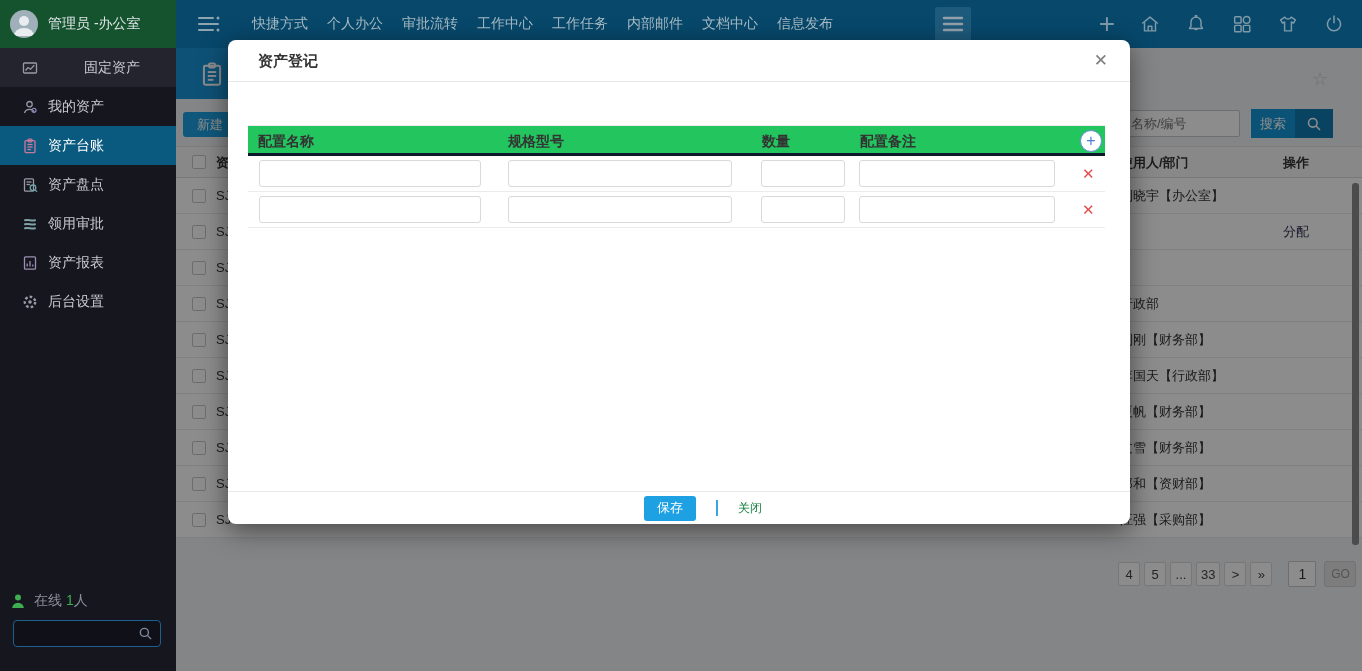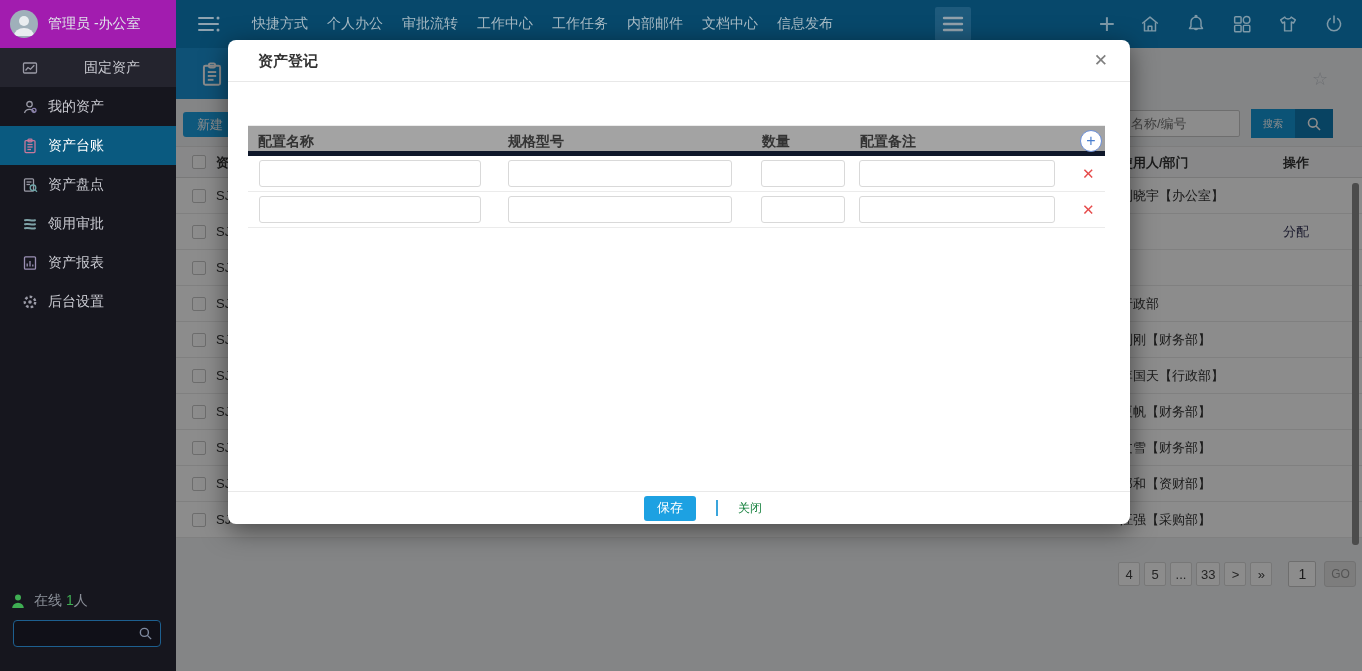--- a/index.html
+++ b/index.html
@@ -1,21 +1,21 @@
 <!DOCTYPE html>
 <html><head>
 <meta charset="utf-8">
 <style>
   * { margin:0; padding:0; box-sizing:border-box; font-family:"Liberation Sans","DejaVu Sans",sans-serif; }
   html,body { width:1362px; height:671px; overflow:hidden; }
   body { position:relative; background:#f0f2f5; }
 
   
   .topbar { position:absolute; left:0; top:0; width:1362px; height:48px; background:#07486b; z-index:5; }
-  .tb-left { position:absolute; left:0; top:0; width:176px; height:48px; background:#a21caf; display:flex; align-items:center; }
+  .tb-left { position:absolute; left:0; top:0; width:176px; height:48px; background:#14532d; display:flex; align-items:center; }
   .avatar { width:28px; height:28px; border-radius:50%; background:#9fb0ba; margin-left:10px; display:flex; align-items:center; justify-content:center; overflow:hidden; }
   .tb-user { color:#dfe5e9; font-size:14px; margin-left:10px; white-space:nowrap; }
   .collapse-ic { position:absolute; left:196px; top:14px; width:28px; height:20px; cursor:pointer; }
   .tb-nav { position:absolute; left:252px; top:0; height:48px; display:flex; gap:19px; align-items:center; }
   .tb-nav a { color:#a9bcc6; font-size:14px; text-decoration:none; white-space:nowrap; cursor:pointer; }
   .hamb { position:absolute; left:935px; top:7px; width:36px; height:34px; background:#1e5a7c; border-radius:2px; display:flex; align-items:center; justify-content:center; cursor:pointer; }
   .tb-icons { position:absolute; right:17px; top:0; height:48px; display:flex; align-items:center; gap:24px; }
   .tb-icons .ic { width:22px; height:22px; display:flex; align-items:center; justify-content:center; cursor:pointer; }
   .tb-plus { color:#7e99a8; font-size:28px; font-weight:300; line-height:22px; cursor:pointer; }
 
@@ -32,21 +32,21 @@
   .sb-search svg { margin-right:7px; flex:0 0 auto; }
 
   
   .content { position:absolute; left:176px; top:48px; width:1186px; height:623px; z-index:1; background:#f0f2f5; }
   .c-tab { position:absolute; left:0; top:0; width:80px; height:51px; background:#1a94d8; display:flex; align-items:center; cursor:pointer; }
   .c-tab svg { margin-left:24px; }
   .c-new { position:absolute; left:7px; top:64px; width:72px; height:25px; background:#1da1e2; border-radius:3px; color:#fff; font-size:13px; display:flex; align-items:center; padding-left:14px; cursor:pointer; }
   .c-star { position:absolute; left:1136px; top:20px; font-size:18px; color:#c6c9cf; cursor:pointer; }
   .c-search-input { position:absolute; left:946px; top:62px; width:118px; height:27px; border:1px solid #c9c9c9; border-radius:2px; background:#fff; font-size:13px; color:#444; padding:0 8px; outline:none; }
   .c-search-btn { position:absolute; left:1075px; top:61px; height:29px; display:flex; cursor:pointer; }
-  .c-search-btn .seg1 { width:44px; background:#1598d7; color:#fff; font-size:10px; display:flex; align-items:center; justify-content:center; }
+  .c-search-btn .seg1 { width:44px; background:#1598d7; color:#fff; font-size:13px; display:flex; align-items:center; justify-content:center; }
   .c-search-btn .seg2 { width:38px; background:#0f7ab2; display:flex; align-items:center; justify-content:center; }
   .c-thead { position:absolute; left:0; top:98px; width:1186px; height:32px; background:#f7f8fa; border-top:1px solid #e3e3e3; border-bottom:1px solid #dddddd; }
   .c-thead .h { position:absolute; top:0; height:32px; line-height:32px; font-size:13px; font-weight:bold; color:#333; white-space:nowrap; }
   .cb { display:inline-block; width:14px; height:14px; border:1px solid #c6c6c6; border-radius:2px; background:#fff; cursor:pointer; }
   .c-rows { position:absolute; left:0; top:130px; width:1186px; }
   .c-row { position:relative; height:36px; background:#fff; border-bottom:1px solid #e9e9e9; }
   .c-row .cb { position:absolute; left:16px; top:11px; }
   .c-row .code { position:absolute; left:40px; top:0; line-height:36px; font-size:13px; color:#333; }
   .c-row .user { position:absolute; left:944px; top:0; line-height:36px; font-size:13px; color:#333; white-space:nowrap; }
   .c-row .act  { position:absolute; left:1107px; top:0; line-height:36px; font-size:13px; color:#335; white-space:nowrap; cursor:pointer; }
@@ -60,21 +60,21 @@
   
   .overlay { position:absolute; left:176px; top:48px; width:1186px; height:623px; background:rgba(0,0,0,0.45); z-index:50; }
   .modal { position:absolute; left:228px; top:40px; width:902px; height:484px; background:#fff; border-radius:8px; box-shadow:0 6px 26px rgba(0,0,0,0.5); z-index:100; }
   .m-head { position:relative; height:42px; border-bottom:1px solid #e8e8e8; }
   .m-title { position:absolute; left:30px; top:0; line-height:42px; font-size:15px; font-weight:bold; color:#333; }
   .m-close { position:absolute; right:22px; top:11px; font-size:17px; color:#808080; cursor:pointer; line-height:20px; }
   .m-tabs { position:absolute; left:12px; top:47px; height:31px; display:flex; border:1px solid #d9d9d9; border-radius:4px; overflow:hidden; }
   .m-tab { height:29px; display:flex; align-items:center; justify-content:center; font-size:14px; font-weight:bold; cursor:pointer; }
   .m-tab.inactive { width:78px; background:#fff; color:#333; }
   .m-tab.active { width:83px; background:#1da1e2; color:#fff; border-radius:4px; }
-  .m-thead { position:absolute; left:20px; top:85px; width:857px; height:31px; background:#a3a3a3; border-top:1px solid #ececec; border-bottom:5px solid #0f172a; }
+  .m-thead { position:absolute; left:20px; top:85px; width:857px; height:31px; background:#22c55e; border-top:1px solid #ececec; border-bottom:3px solid #0f172a; }
   .m-thead .h { position:absolute; top:0; height:31px; line-height:31px; font-size:14px; font-weight:bold; color:#333; }
   .m-add { position:absolute; left:832px; top:4px; width:22px; height:22px; border:1px solid #6b8fd8; border-radius:50%; color:#4a7fd0; font-size:16px; line-height:20px; text-align:center; cursor:pointer; background:#fff; }
   .m-row { position:absolute; left:20px; width:857px; height:36px; border-bottom:1px solid #ebebeb; }
   .m-row input { position:absolute; top:4px; height:27px; border:1px solid #d9d9d9; border-radius:3px; outline:none; font-size:13px; color:#333; padding:0 6px; }
   .m-del { position:absolute; left:834px; top:9px; color:#e64c4c; font-size:15px; font-weight:bold; cursor:pointer; line-height:18px; }
   .m-footer { position:absolute; left:0; bottom:0; width:902px; height:33px; border-top:1px solid #e9e9e9; display:flex; align-items:center; justify-content:center;padding-left:48px; }
   .m-save { width:52px; height:25px; background:#1da1e2; border:none; border-radius:3px; color:#fff; font-size:13px; cursor:pointer; }
   .m-sep { width:2px; height:16px; background:#3aa5dc; margin:0 20px; }
   .m-cancel { color:#15803d; font-size:12px; cursor:pointer; text-decoration:none; }
 </style>

